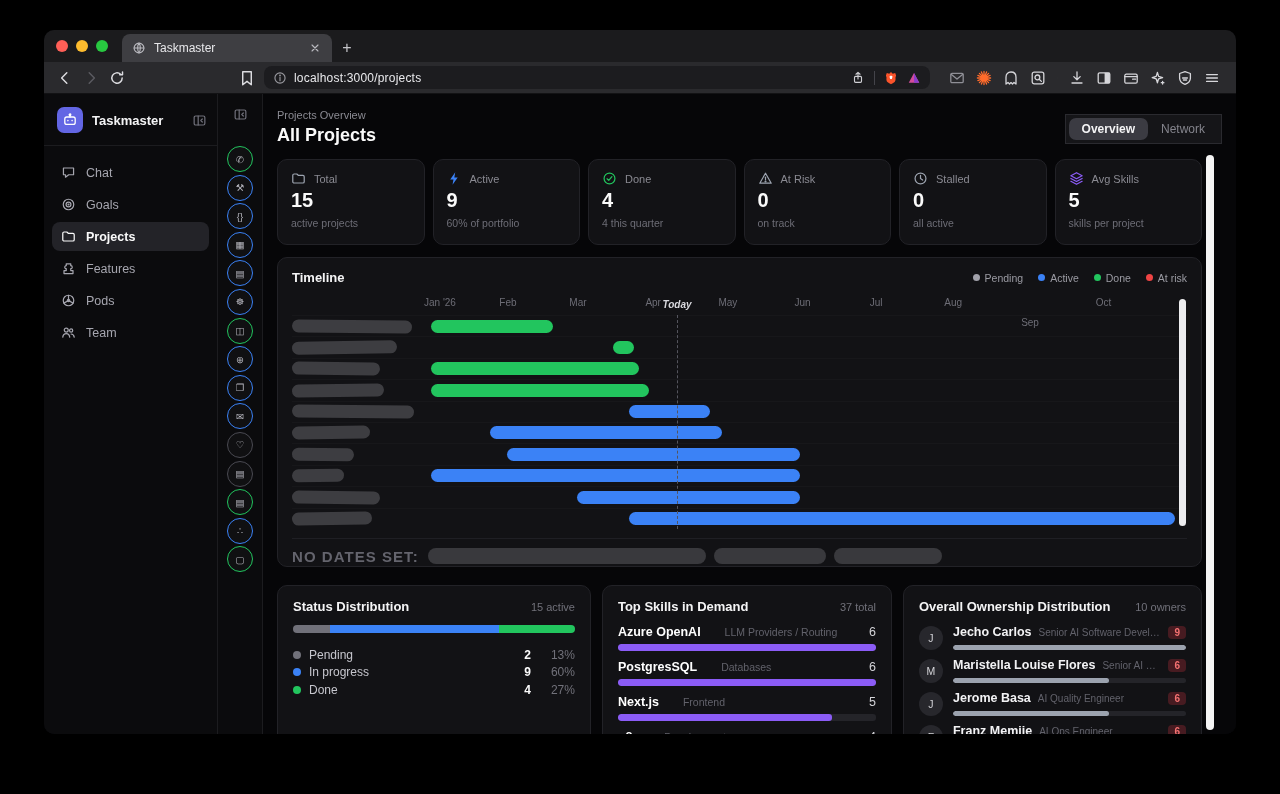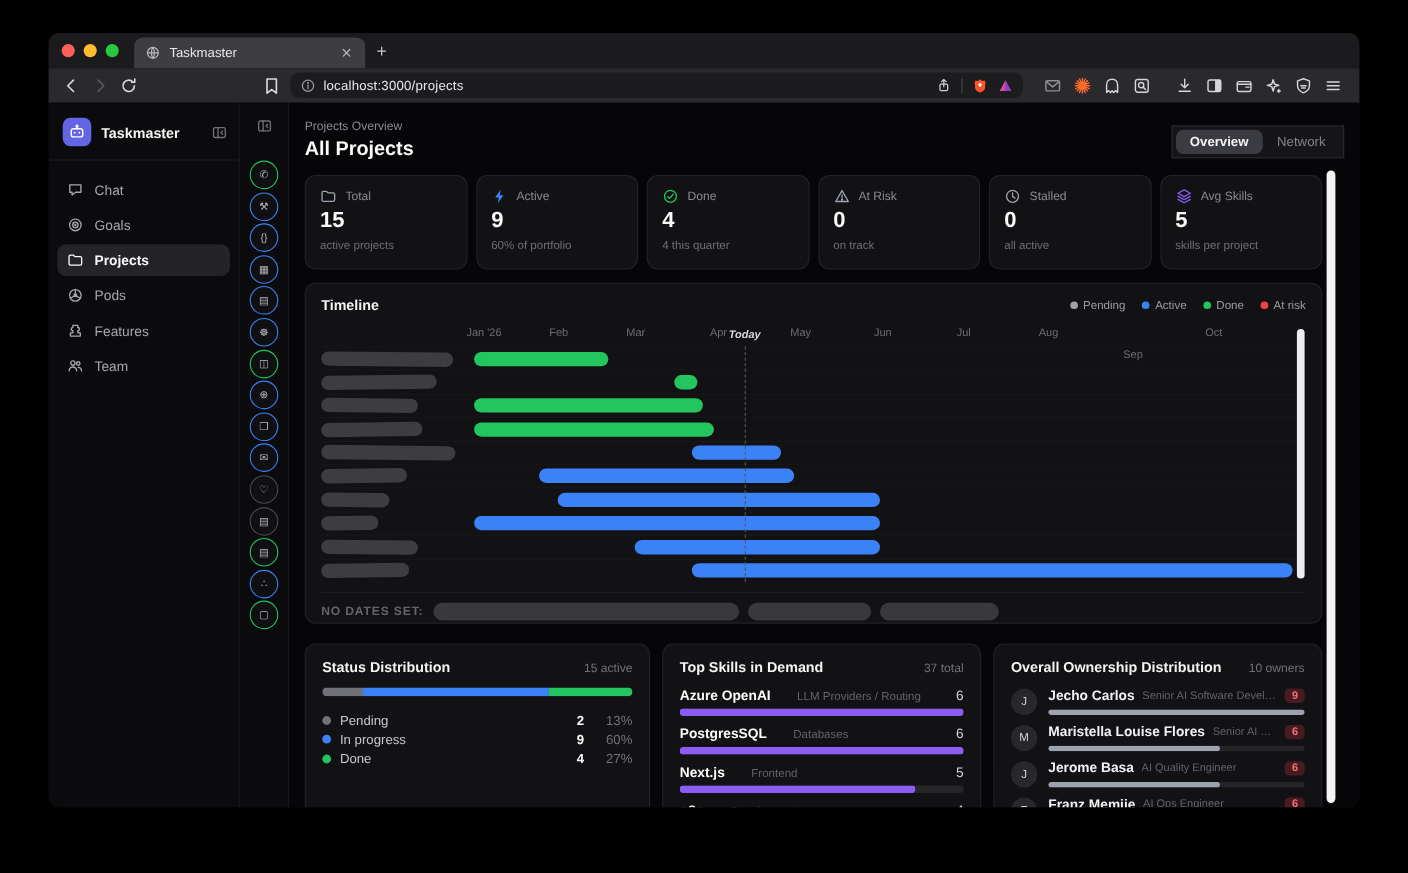--- a/index.html
+++ b/index.html
@@ -71,21 +71,21 @@
   .tl-month{position:absolute;top:0;white-space:nowrap;}
   .tl-today-label{position:absolute;top:2px;font-size:10px;color:#d9d9de;font-weight:600;transform:translateX(-50%);font-style:italic;}
   .tl-rows{position:relative;margin-top:4px;}
   .tl-row{position:relative;height:20.4px;border-top:1px solid rgba(255,255,255,.025);}
   .tl-label{position:absolute;left:0;top:3.5px;height:13px;background:#3d3d41;border-radius:7px;}
   .tl-zone{position:absolute;left:132px;right:10px;top:0;bottom:0;}
   .tl-bar{position:absolute;top:3.5px;height:13px;border-radius:7px;}
   .tl-todayline{position:absolute;top:0;bottom:0;width:0;border-left:1px dashed #55555e;}
   .tl-scroll{position:absolute;right:15px;top:41px;width:7px;height:227px;background:#ededef;border-radius:4px;}
   .no-dates{display:flex;align-items:center;gap:9px;margin-top:9px;padding-top:9px;border-top:1px solid #1f1f24;}
-  .nd-label{font-size:11px;letter-spacing:.07em;color:#64646d;font-weight:600;flex:0 0 auto;}
+  .nd-label{font-size:15px;letter-spacing:.07em;color:#64646d;font-weight:600;flex:0 0 auto;}
   .nd-chip{height:16px;border-radius:8px;background:#39393d;}
   
   .bottom{display:grid;grid-template-columns:1.05fr .97fr 1fr;gap:11px;margin-top:18px;}
   .bcard{background:#121215;border:1px solid #222227;border-radius:10px;padding:13px 15px;height:178px;box-sizing:border-box;overflow:hidden;}
   .bhead{display:flex;justify-content:space-between;align-items:baseline;margin-bottom:11px;}
   .btitle{font-size:13px;font-weight:700;color:#f4f4f5;}
   .btotal{font-size:11px;color:#71717a;}
   .sd-bar{display:flex;height:8px;border-radius:4px;overflow:hidden;margin-bottom:13px;}
   .sd-row{display:flex;align-items:center;gap:8px;height:17.5px;font-size:12px;}
   .sd-dot{width:8px;height:8px;border-radius:50%;flex:0 0 auto;}
@@ -303,34 +303,34 @@
             <span class="ic">
               <svg viewBox="0 0 16 16" fill="none" stroke="currentColor" stroke-width="1.3" stroke-linecap="round" stroke-linejoin="round">
                 <path d="M1.9 4.6c0-.8.6-1.4 1.4-1.4h2.9L7.7 4.6h5c.8 0 1.4.6 1.4 1.4v5.4c0 .8-.6 1.4-1.4 1.4H3.3c-.8 0-1.4-.6-1.4-1.4z"></path>
               </svg>
             </span>
             <span>Projects</span>
           </div>
           <div class="nav-item">
             <span class="ic">
               <svg viewBox="0 0 16 16" fill="none" stroke="currentColor" stroke-width="1.3" stroke-linecap="round" stroke-linejoin="round">
+                <path d="M5.6 3h4.8v2a1.6 1.6 0 0 1 0 3.2v2H12.8v3.2H3.2V10.2h2.4v-2a1.6 1.6 0 0 1 0-3.2z"></path>
+              </svg>
+            </span>
+            <span>Features</span>
+          </div>
+          <div class="nav-item">
+            <span class="ic">
+              <svg viewBox="0 0 16 16" fill="none" stroke="currentColor" stroke-width="1.3" stroke-linecap="round" stroke-linejoin="round">
                 <circle cx="8" cy="8" r="5.6"></circle>
                 <path d="M8 2.4V8M8 8l4.9 2.8M8 8 3.1 10.8"></path>
                 <circle cx="8" cy="8" r="1.3"></circle>
               </svg>
             </span>
             <span>Pods</span>
-          </div>
-          <div class="nav-item">
-            <span class="ic">
-              <svg viewBox="0 0 16 16" fill="none" stroke="currentColor" stroke-width="1.3" stroke-linecap="round" stroke-linejoin="round">
-                <path d="M5.6 3h4.8v2a1.6 1.6 0 0 1 0 3.2v2H12.8v3.2H3.2V10.2h2.4v-2a1.6 1.6 0 0 1 0-3.2z"></path>
-              </svg>
-            </span>
-            <span>Features</span>
           </div>
           <div class="nav-item">
             <span class="ic">
               <svg viewBox="0 0 16 16" fill="none" stroke="currentColor" stroke-width="1.3" stroke-linecap="round" stroke-linejoin="round">
                 <circle cx="5.6" cy="5.4" r="2.1"></circle>
                 <circle cx="10.8" cy="5.8" r="1.7"></circle>
                 <path d="M1.9 13c.3-2.4 1.8-3.8 3.7-3.8S9 10.6 9.3 13"></path>
                 <path d="M10.8 9.6c1.7 0 3 1.3 3.3 3.4"></path>
               </svg>
             </span>

